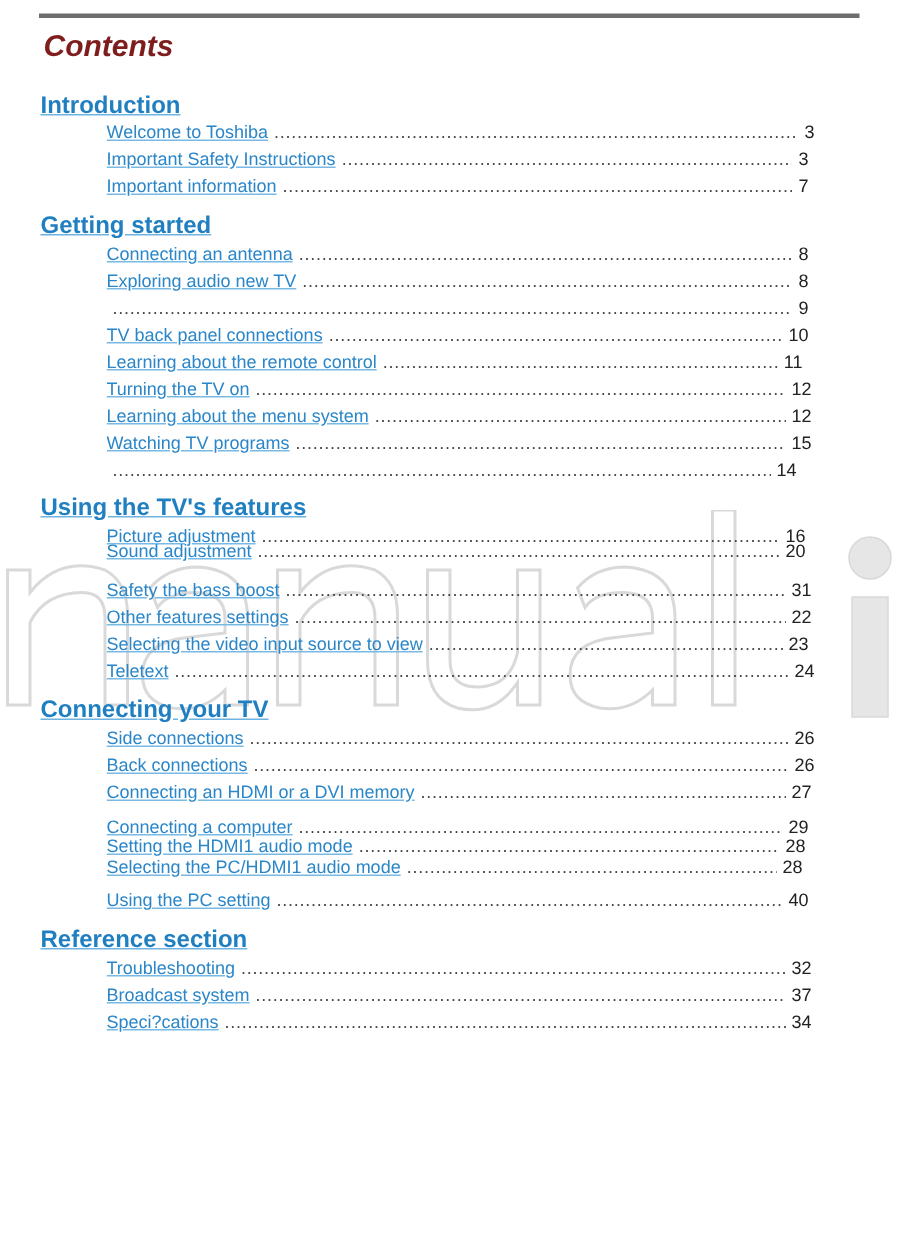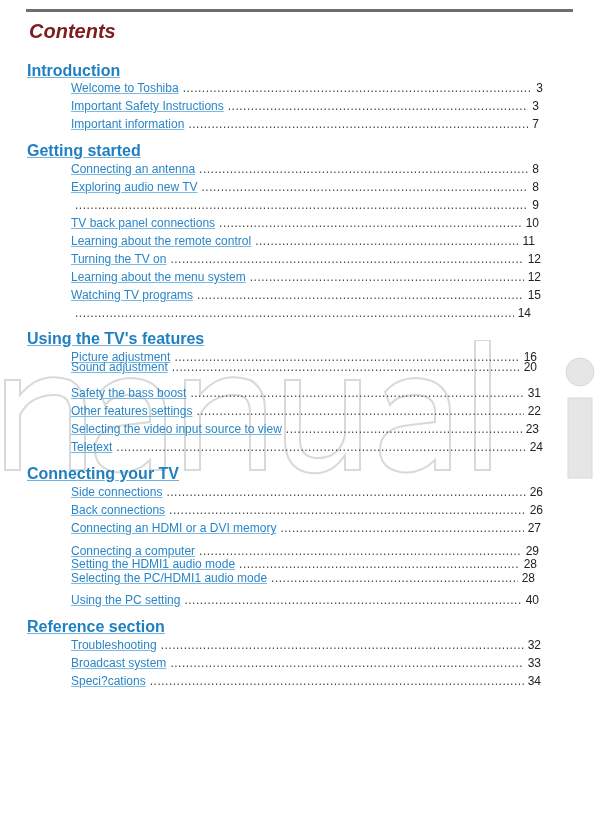--- a/index.html
+++ b/index.html
@@ -170,19 +170,19 @@
 
 <div class="section-head" style="top:618px">Reference section</div>
 <div class="entry" style="top:638px;width:470px">
     <span class="lbl">Troubleshooting</span>
     <span class="dots"></span>
     <span class="pg">32</span>
   </div>
 <div class="entry" style="top:656px;width:470px">
     <span class="lbl">Broadcast system</span>
     <span class="dots"></span>
-    <span class="pg">33</span>
+    <span class="pg">37</span>
   </div>
 <div class="entry" style="top:674px;width:470px">
     <span class="lbl">Speci?cations</span>
     <span class="dots"></span>
     <span class="pg">34</span>
   </div>
 
 </body></html>

